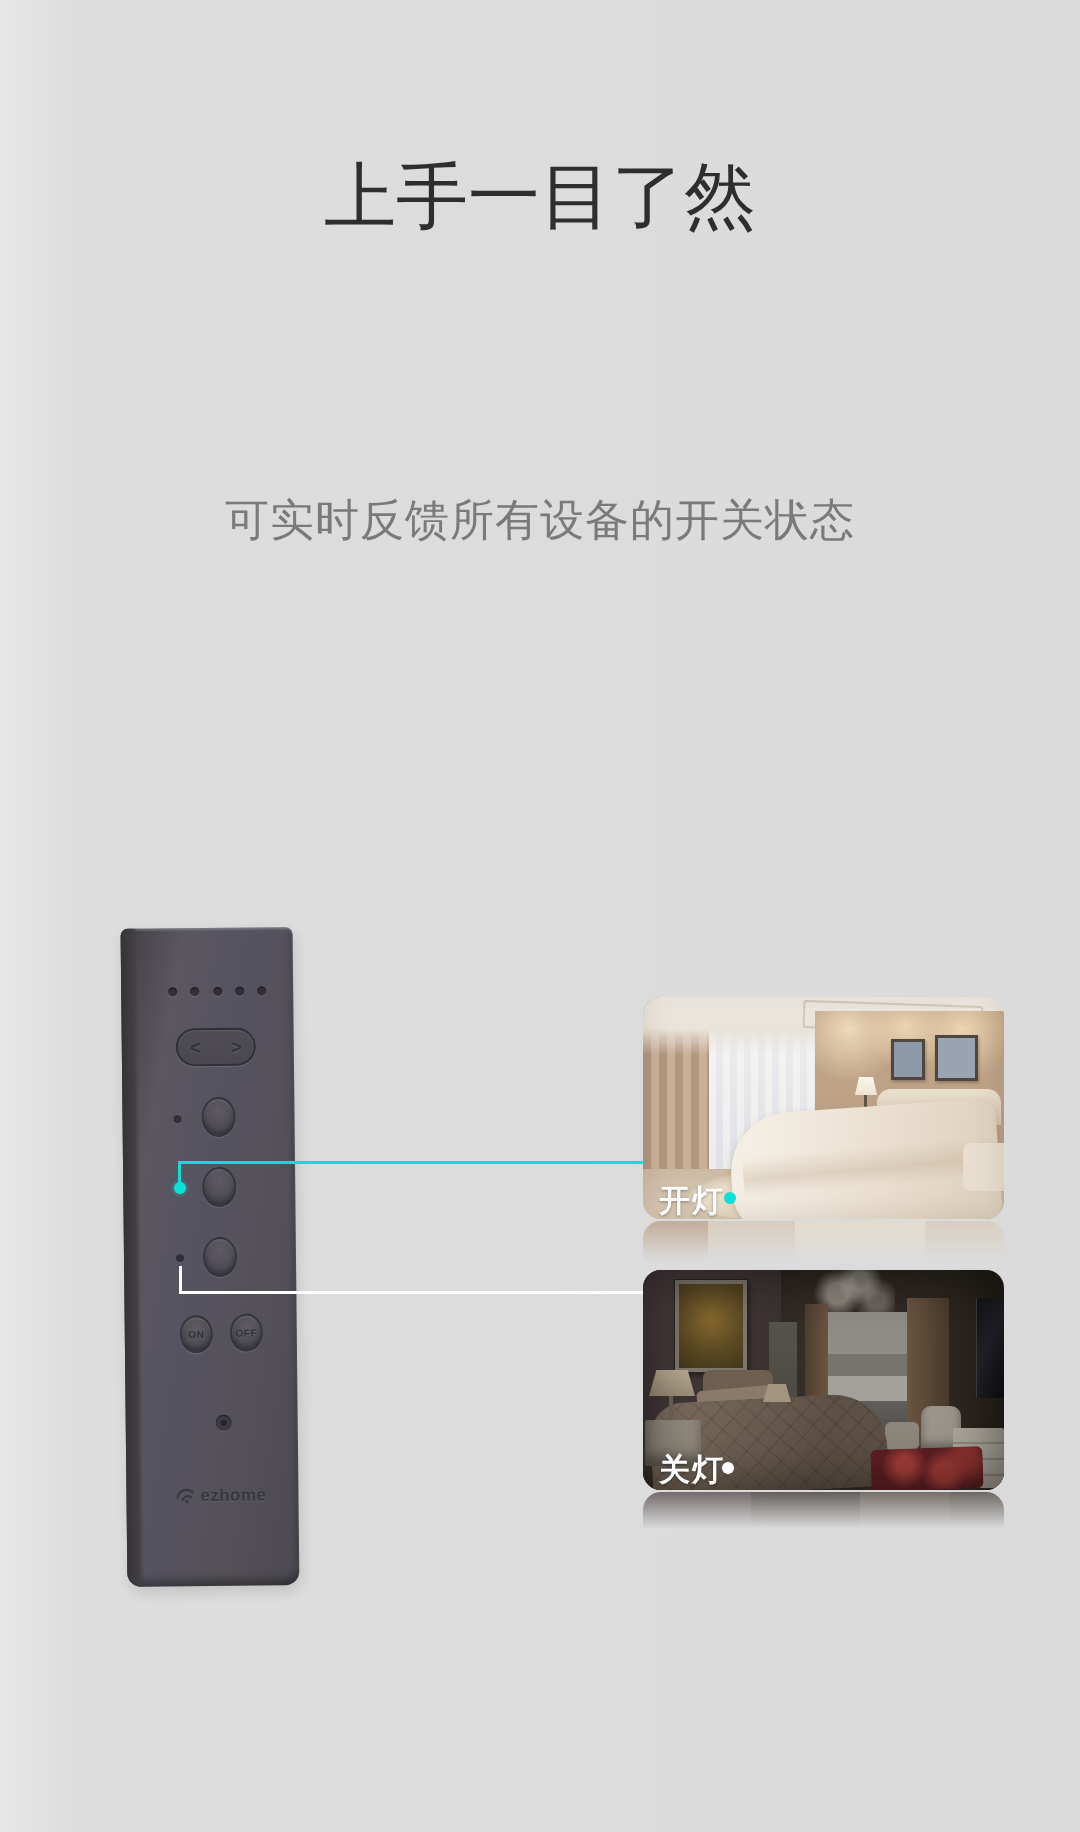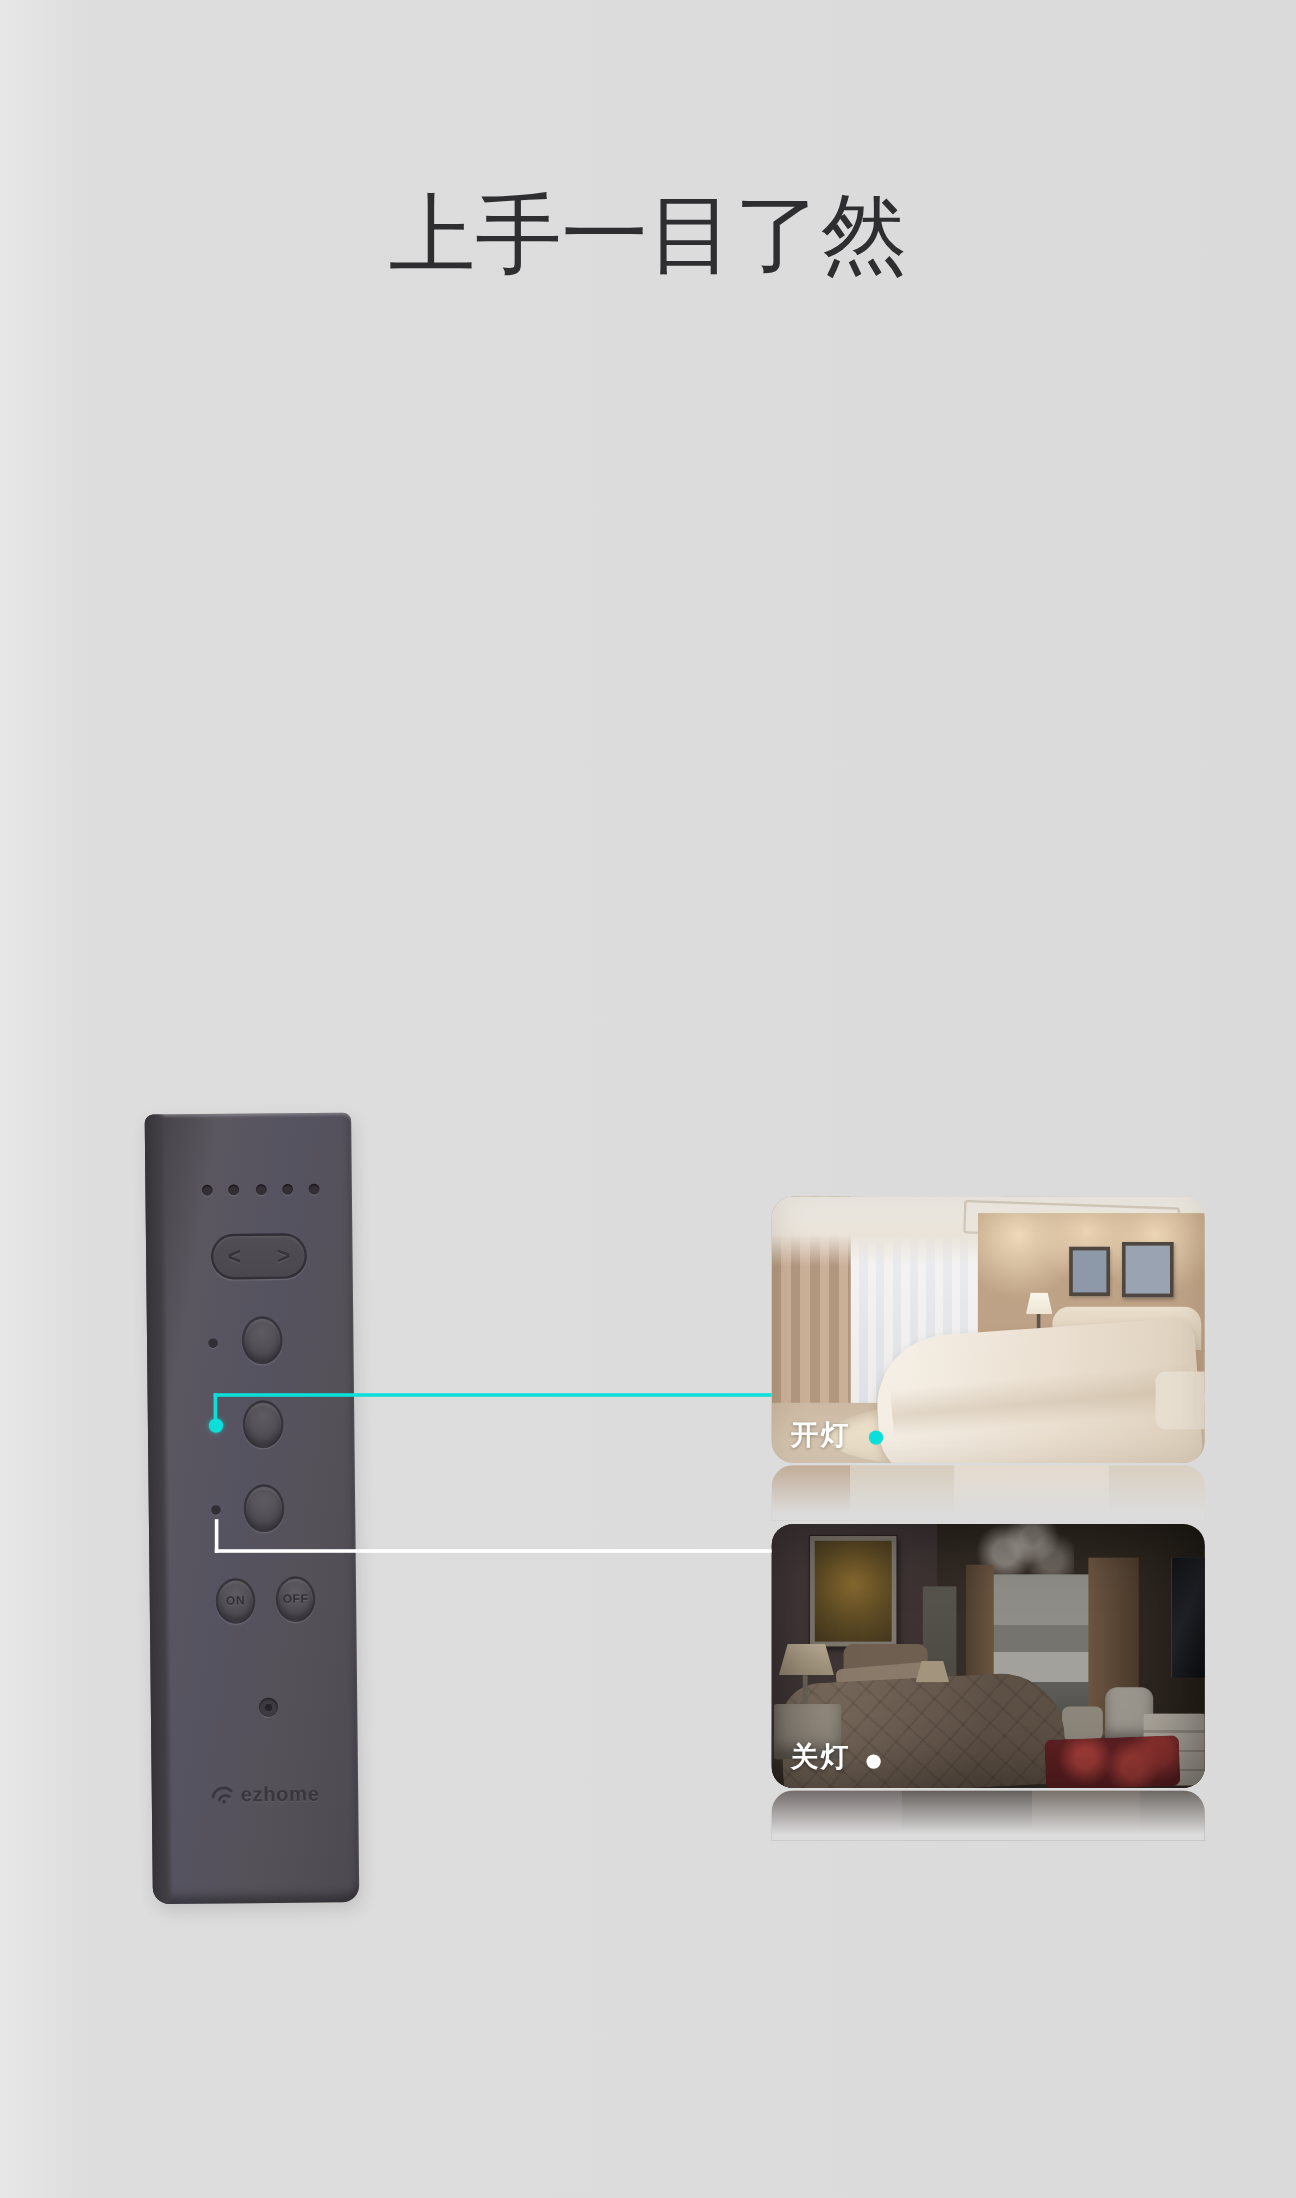--- a/index.html
+++ b/index.html
@@ -141,21 +141,21 @@
                  box-shadow:inset 0 -10px 12px rgba(0,0,0,.35); }
   .off-lamp2   { left:120px; top:114px; width:28px; height:18px; background:#a2947d; clip-path:polygon(18% 0,82% 0,100% 100%,0 100%); }
   .off-rug     { left:228px; top:178px; width:112px; height:42px; border-radius:6px; transform:rotate(-2deg);
                  background:radial-gradient(circle at 30% 40%,#a23d38 0 10%,rgba(162,61,56,0) 28%),
                             radial-gradient(circle at 65% 60%,#9c3a36 0 12%,rgba(156,58,54,0) 30%),
                             radial-gradient(circle at 85% 30%,#8d322f 0 10%,rgba(141,50,47,0) 26%),
                             #5d1f22; }
   .off-vign    { left:0; top:0; width:361px; height:220px; box-shadow:inset 0 0 60px rgba(0,0,0,.55); }
 
   
-  .scene-label { position:absolute; z-index:6; color:#ffffff; font-size:23px; font-weight:700;
+  .scene-label { position:absolute; z-index:6; color:#ffffff; font-size:31px; font-weight:700;
                  letter-spacing:2px; text-shadow:0 1px 3px rgba(0,0,0,.35); }
   .lbl-on  { left:659px; top:1180px; }
   .lbl-off { left:659px; top:1449px; }
   .lbl-dot { position:absolute; z-index:6; width:12px; height:12px; border-radius:50%; }
   .lbl-dot-on  { left:724px; top:1192px; background:#0cdfda; }
   .lbl-dot-off { left:722px; top:1462px; background:#ffffff; }
 
   
   .refl { position:absolute; left:643px; width:361px; border-radius:18px 18px 0 0; z-index:3; }
   .refl-on  { top:1221px; height:46px;
@@ -168,20 +168,21 @@
 </head>
 <body>
 
 <div class="page">
 
   <h1 class="title">
     <span>上手一目了然</span>
   </h1>
 
   <p class="subtitle">
+    <span>可实时反馈所有设备的开关状态</span>
   </p>
 
   <div class="remote">
     <div class="side"></div>
     <div class="dotrow">
       <i></i>
         <i></i>
         <i></i>
         <i></i>
         <i></i>

